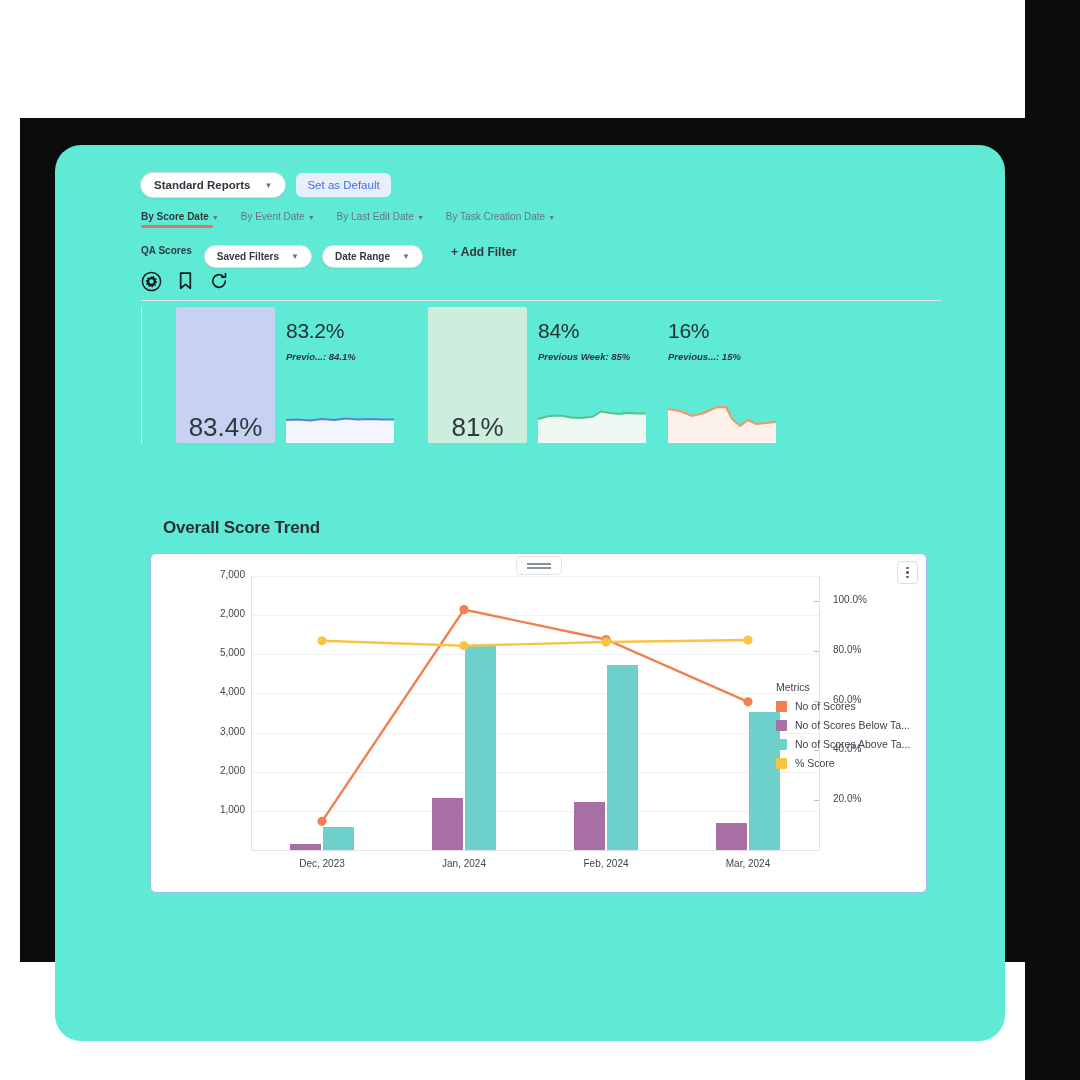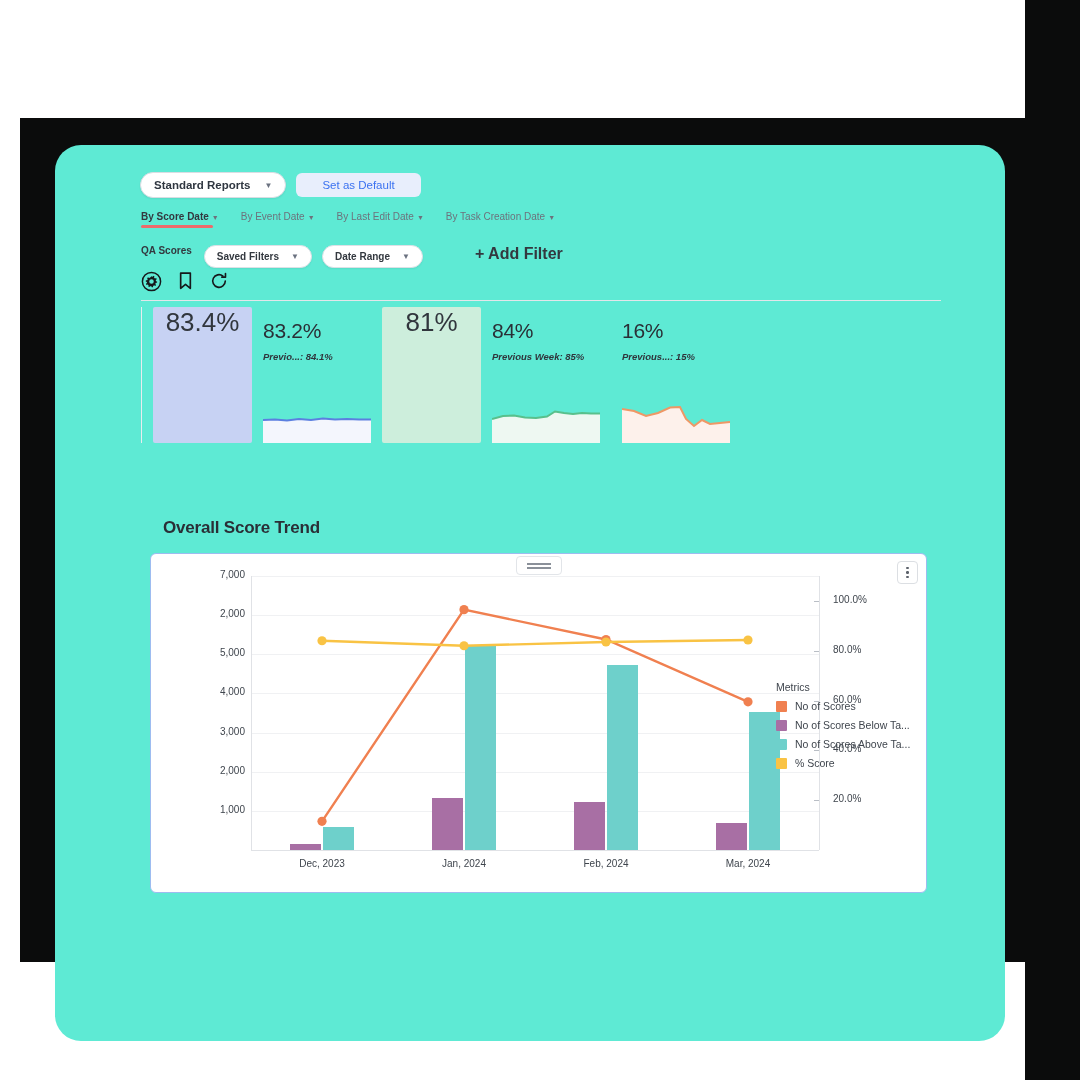--- a/index.html
+++ b/index.html
@@ -13,53 +13,53 @@
 
   
   #app{position:absolute;left:0;top:0;width:950px;height:770px;}
 
   
   #report-row{position:absolute;left:85px;top:27px;display:flex;align-items:center;gap:10px;}
   .pill{background:#fff;border:1px solid #d9dde3;border-radius:16px;
         padding:6px 13px;font-size:11.5px;font-weight:700;color:#2f3640;
         display:flex;align-items:center;gap:14px;box-shadow:0 1px 2px rgba(0,0,0,.07);white-space:nowrap;}
   .caret{font-size:8px;color:#6b7280;}
-  #set-default{background:#e8eefc;color:#3b72f0;border-radius:6px;padding:6px 26px;
+  #set-default{background:#e8eefc;color:#3b72f0;border-radius:6px;padding:6px 11px;
         font-size:11.5px;font-weight:500;white-space:nowrap;}
 
   
   #date-tabs{position:absolute;left:86px;top:66px;display:flex;align-items:flex-start;gap:0;}
   .dtab{font-size:10px;color:#6c727c;padding:0 22px 0 0;white-space:nowrap;position:relative;}
   .dtab .lbl{display:inline-block;padding-bottom:6px;}
   .dtab.active{color:#33383f;font-weight:600;}
   .dtab.active .underline{display:block;position:absolute;left:0;bottom:0;height:3px;width:72px;background:#ec6b6b;border-radius:2px;}
   .underline{display:none;}
   .dtab .tcaret{font-size:7px;margin-left:3px;color:#6c727c;}
 
   
   #filters-row{position:absolute;left:86px;top:100px;display:flex;align-items:flex-start;gap:10px;}
   #qa-scores{font-size:10px;font-weight:600;color:#33383f;margin-right:2px;}
   .fpill{background:#fff;border:1px solid #dde1e6;border-radius:15px;padding:5px 12px;
          font-size:10px;font-weight:600;color:#33383f;display:flex;align-items:center;gap:12px;
          box-shadow:0 1px 2px rgba(0,0,0,.06);white-space:nowrap;}
-  #add-filter{margin-left:42px;font-size:16px;font-weight:700;color:#33383f;white-space:nowrap;}
+  #add-filter{margin-left:18px;font-size:12px;font-weight:700;color:#33383f;white-space:nowrap;}
 
   
   #icon-row{position:absolute;left:85px;top:125px;display:flex;align-items:center;gap:12px;}
   .ibtn{width:22px;height:22px;display:flex;align-items:center;justify-content:center;}
 
   #hr-top{position:absolute;left:86px;top:155px;width:800px;height:1px;background:#e3e6ea;}
 
   
   #kpi-strip{position:absolute;left:86px;top:162px;width:800px;height:136px;display:flex;align-items:stretch;}
   .kpi-sep{width:1px;background:#e9ecef;align-self:stretch;}
   .kpi{position:relative;height:136px;}
   .kpi.plain{width:110px;display:flex;align-items:center;justify-content:center;}
   .kpi.plain .big{font-size:18px;font-weight:500;color:#2a2f36;}
-  .kpi.filled{width:99px;display:flex;align-items:flex-start;justify-content:center;border-radius:2px;}
+  .kpi.filled{width:99px;display:flex;align-items:flex-end;justify-content:center;border-radius:2px;margin-left:23px;}
   .kpi.filled .big{font-size:26px;font-weight:400;color:#31363d;}
   .kpi.spark{width:108px;}
   .kpi.spark .big{position:absolute;left:0;top:12px;font-size:21px;font-weight:400;color:#2a2f36;letter-spacing:-.3px;}
   .kpi.spark .prev{position:absolute;left:0;top:44px;font-size:9.5px;font-weight:700;font-style:italic;color:#2f343b;white-space:nowrap;}
   .kpi.spark svg{position:absolute;left:0;bottom:0;width:108px;height:50px;}
   .kpi-gap{width:11px;}
 
   
   #chart-title{position:absolute;left:108px;top:345px;font-size:17px;font-weight:700;color:#2a2f36;letter-spacing:-.2px;margin-top:28px;}
   #seg-tabs{position:absolute;left:487px;top:349px;display:flex;}

